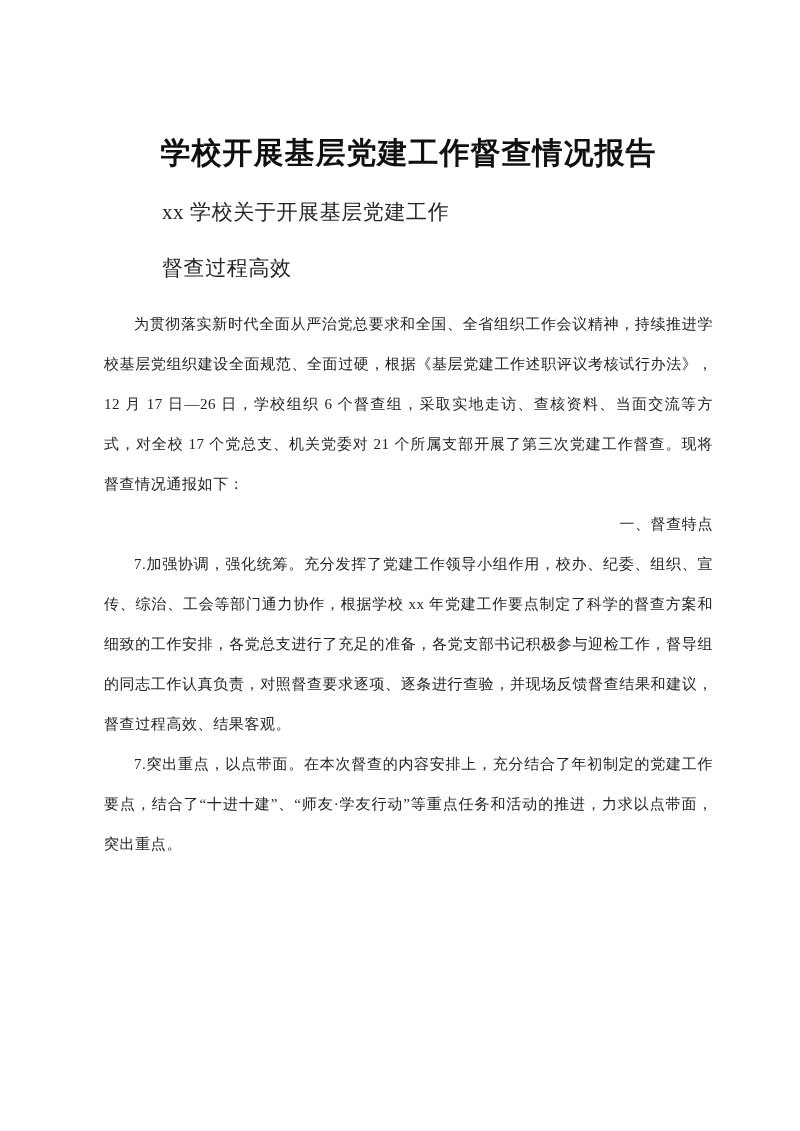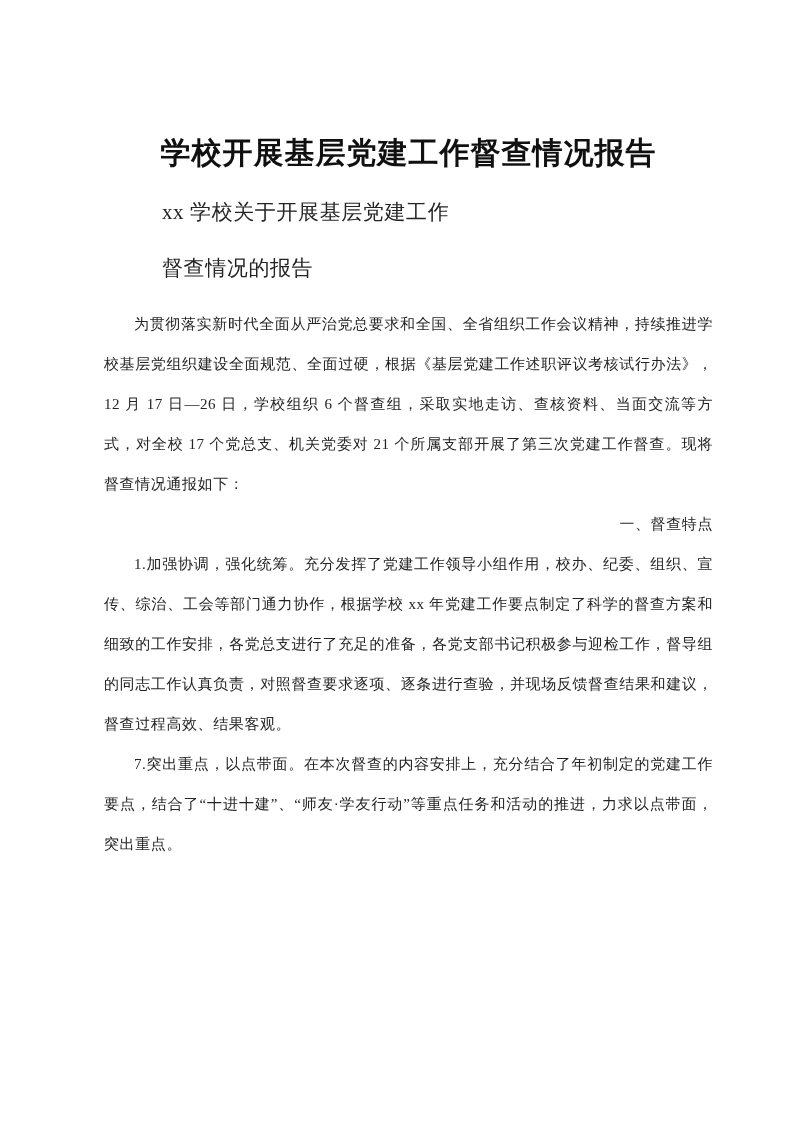--- a/index.html
+++ b/index.html
@@ -63,26 +63,26 @@
 </style>
 </head>
 <body>
 
 <div class="page">
 
   <h1 class="doc-title">学校开展基层党建工作督查情况报告</h1>
 
   <p class="subtitle-line">xx 学校关于开展基层党建工作</p>
 
-  <p class="subtitle-line">督查情况的报告</p>
+  <p class="subtitle-line">督查过程高效</p>
 
   <p class="body-para">为贯彻落实新时代全面从严治党总要求和全国、全省组织工作会议精神，持续推进学校基层党组织建设全面规范、全面过硬，根据《基层党建工作述职评议考核试行办法》，12 月 17 日—26 日，学校组织 6 个督查组，采取实地走访、查核资料、当面交流等方式，对全校 17 个党总支、机关党委对 21 个所属支部开展了第三次党建工作督查。现将督查情况通报如下：</p>
 
   <p class="body-para section-heading">一、督查特点</p>
 
-  <p class="body-para">1.加强协调，强化统筹。充分发挥了党建工作领导小组作用，校办、纪委、组织、宣传、综治、工会等部门通力协作，根据学校 xx 年党建工作要点制定了科学的督查方案和细致的工作安排，各党总支进行了充足的准备，各党支部书记积极参与迎检工作，督导组的同志工作认真负责，对照督查要求逐项、逐条进行查验，并现场反馈督查结果和建议，督查过程高效、结果客观。</p>
+  <p class="body-para">7.加强协调，强化统筹。充分发挥了党建工作领导小组作用，校办、纪委、组织、宣传、综治、工会等部门通力协作，根据学校 xx 年党建工作要点制定了科学的督查方案和细致的工作安排，各党总支进行了充足的准备，各党支部书记积极参与迎检工作，督导组的同志工作认真负责，对照督查要求逐项、逐条进行查验，并现场反馈督查结果和建议，督查过程高效、结果客观。</p>
 
   <p class="body-para">7.突出重点，以点带面。在本次督查的内容安排上，充分结合了年初制定的党建工作要点，结合了“十进十建”、“师友·学友行动”等重点任务和活动的推进，力求以点带面，突出重点。</p>
 
 
   <div class="page-footer">第 1 页 共 7 页</div>
 
 </div>
 
 </body></html>

